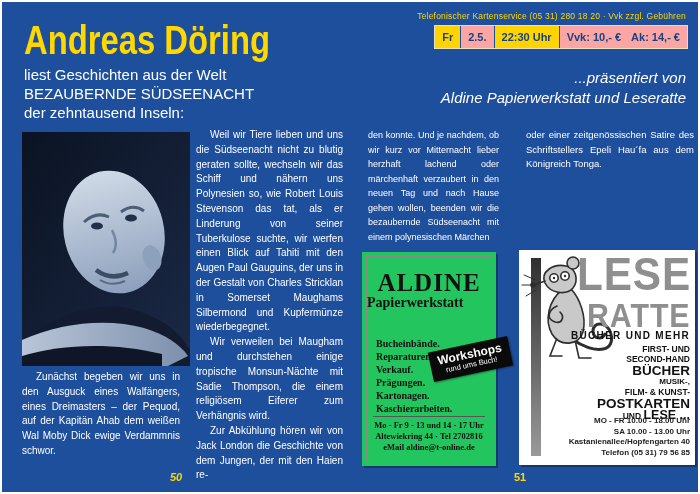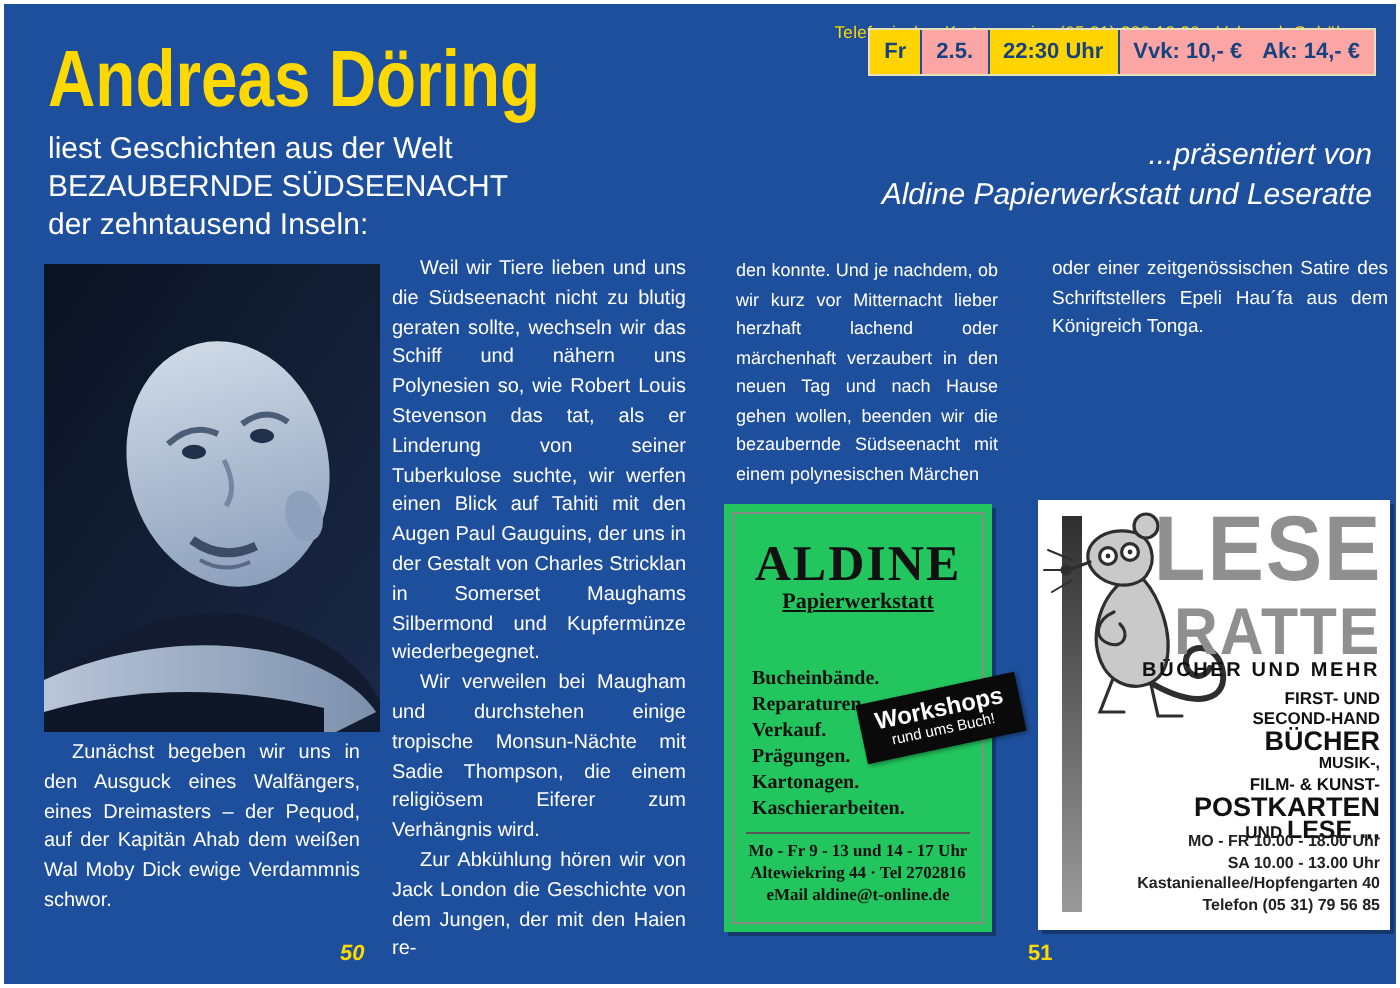--- a/index.html
+++ b/index.html
@@ -3,21 +3,21 @@
 <meta charset="utf-8">
 <style>
   html,body{margin:0;padding:0;background:#333;}
   .sheet{
     position:relative;width:700px;height:494px;box-sizing:border-box;
     background:#1e4f9c;border:2px solid #fff;overflow:hidden;
     font-family:"Liberation Sans",sans-serif;
   }
   
   .service-line{position:absolute;top:9px;right:12px;color:#ffd800;font-size:8.5px;letter-spacing:.2px;}
-  .ticket-bar{position:absolute;top:12px;right:10px;display:flex;height:22px;border:1px solid #ead f;
+  .ticket-bar{position:absolute;top:23px;right:10px;display:flex;height:22px;border:1px solid #ead f;
     border:1px solid #e8e0b8;}
   .tcell{display:flex;align-items:center;justify-content:center;font-weight:bold;font-size:11px;
     color:#16437f;padding:0 7px;border-left:1px solid #1e4f9c;}
   .tcell:first-child{border-left:none;}
   .t-yellow{background:#ffd400;}
   .t-cream{background:#fca5a5;}
   .tprice-gap{display:inline-block;width:10px;}
   .title{position:absolute;left:22px;top:16px;margin:0;color:#ffd800;font-size:40px;font-weight:bold;
     transform:scaleX(.82);transform-origin:left top;white-space:nowrap;letter-spacing:0;}
   .subtitle{position:absolute;left:22px;top:63px;color:#fff;font-size:15px;line-height:19px;}
@@ -36,21 +36,21 @@
   .col3{left:524px;top:126px;width:168px;font-size:9.5px;line-height:14.5px;}
   
   .pagenum{position:absolute;color:#ffd800;font-size:11px;font-weight:bold;top:469px;}
   .pn-left{left:168px;font-style:italic;} .pn-right{left:512px;}
   
   .ad-aldine{position:absolute;left:360px;top:250px;width:134px;height:214px;background:#22c55e;
     box-shadow:2px 2px 0 rgba(0,0,0,.3);}
   .aldine-inner{position:absolute;left:4px;top:4px;right:4px;bottom:4px;border:1px solid #8a8a8a;
     font-family:"Liberation Serif",serif;color:#111;}
   .aldine-name{margin-top:12px;text-align:center;font-size:25px;font-weight:bold;letter-spacing:1px;}
-  .aldine-sub{text-align:center;font-size:11px;font-weight:bold;margin-top:-2px;text-decoration:underline;}
+  .aldine-sub{text-align:left;font-size:14px;font-weight:bold;margin-top:-2px;}
   .aldine-services{margin:26px 0 0 9px;font-size:10px;font-weight:bold;line-height:13px;}
   .aldine-rule{position:absolute;left:6px;right:6px;bottom:44px;border-top:1px solid #555;}
   .aldine-hours{position:absolute;left:0;right:0;bottom:8px;text-align:center;font-size:8.5px;
     font-weight:bold;line-height:11px;}
   .workshops-badge{position:absolute;left:68px;top:92px;background:#0a0a0a;color:#fff;
     padding:4px 8px 5px 8px;transform:rotate(-12deg);text-align:center;white-space:nowrap;
     box-shadow:1px 1px 2px rgba(0,0,0,.4);}
   .wb1{font-size:12px;font-weight:bold;line-height:12px;}
   .wb2{font-size:7.5px;line-height:9px;}
   

